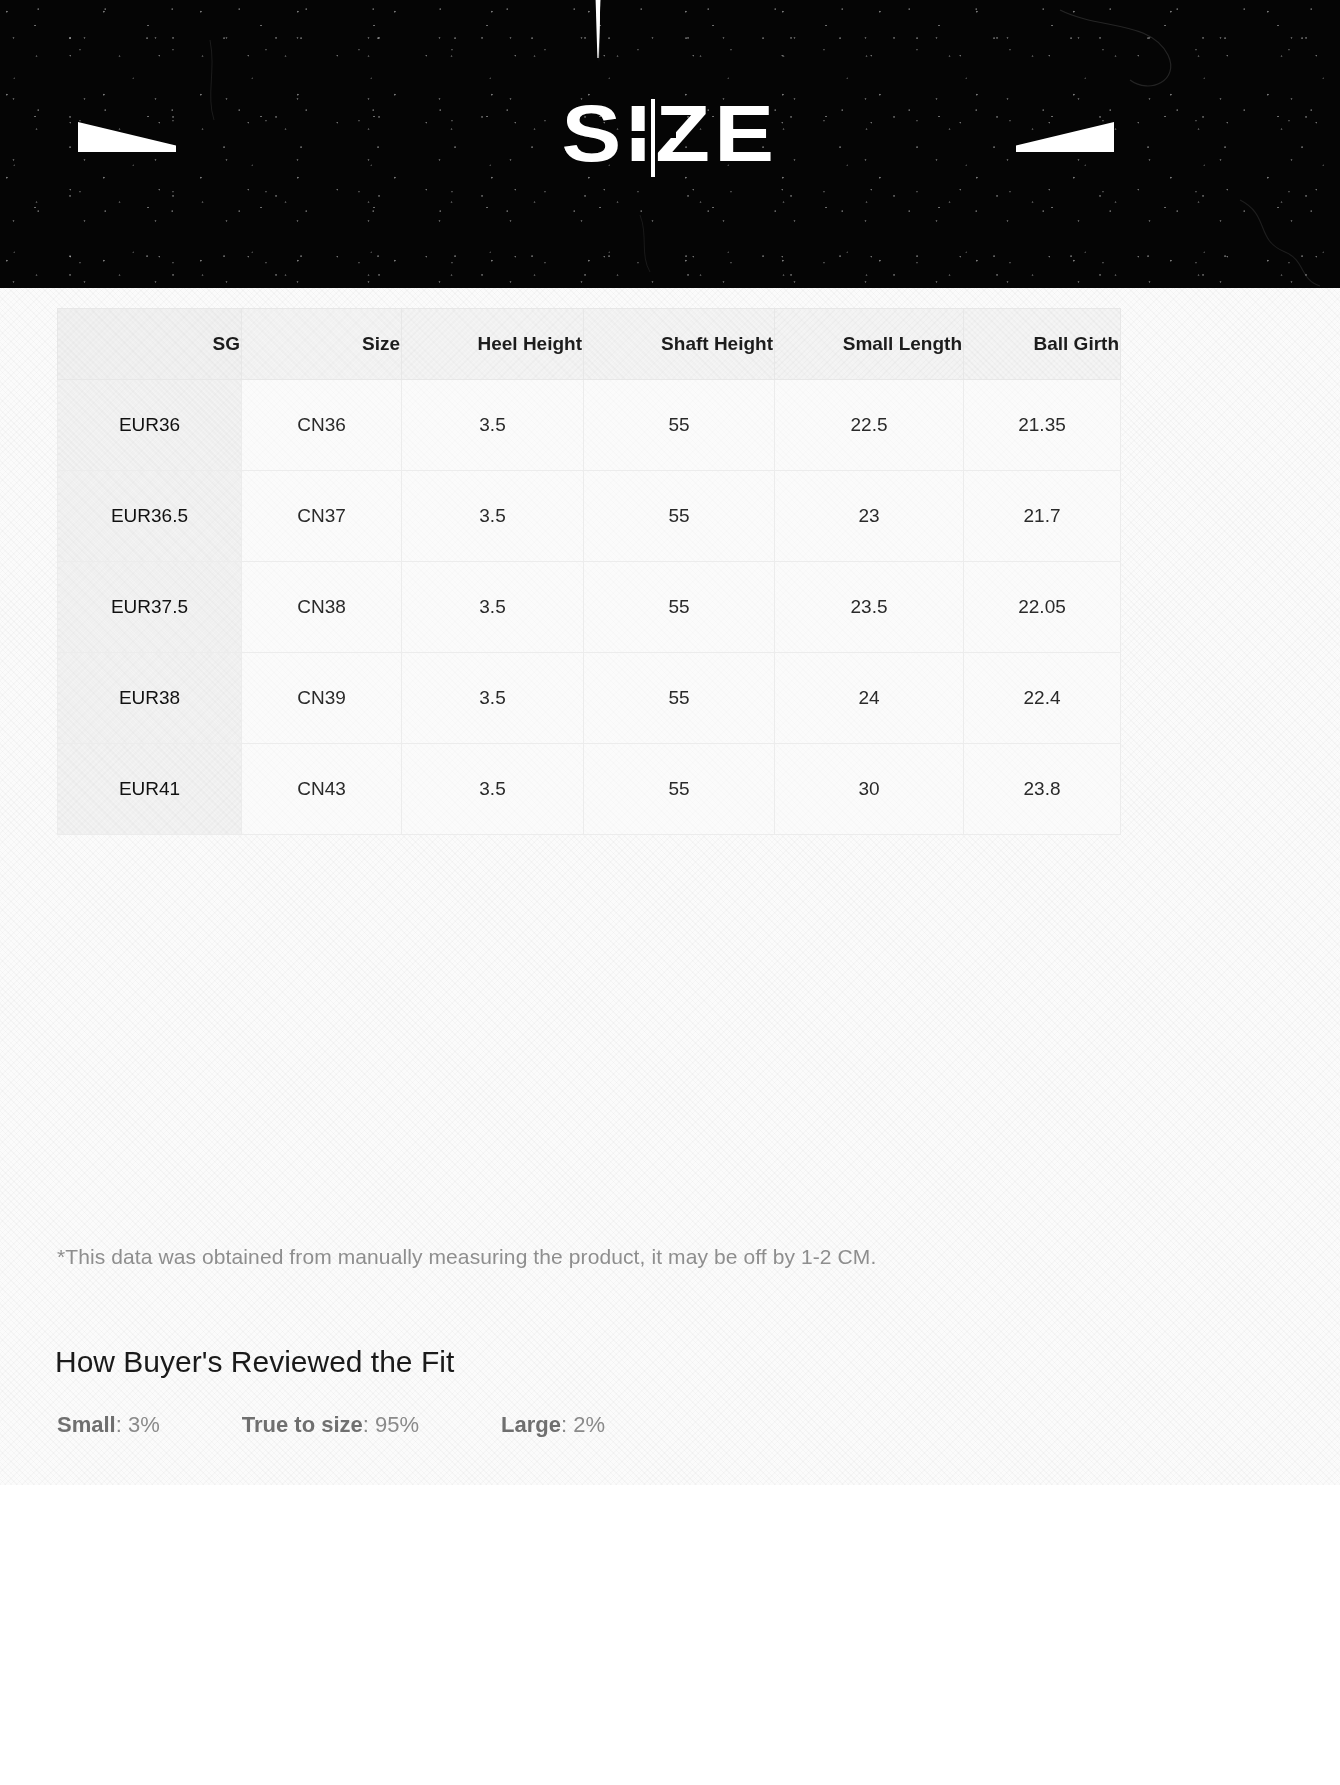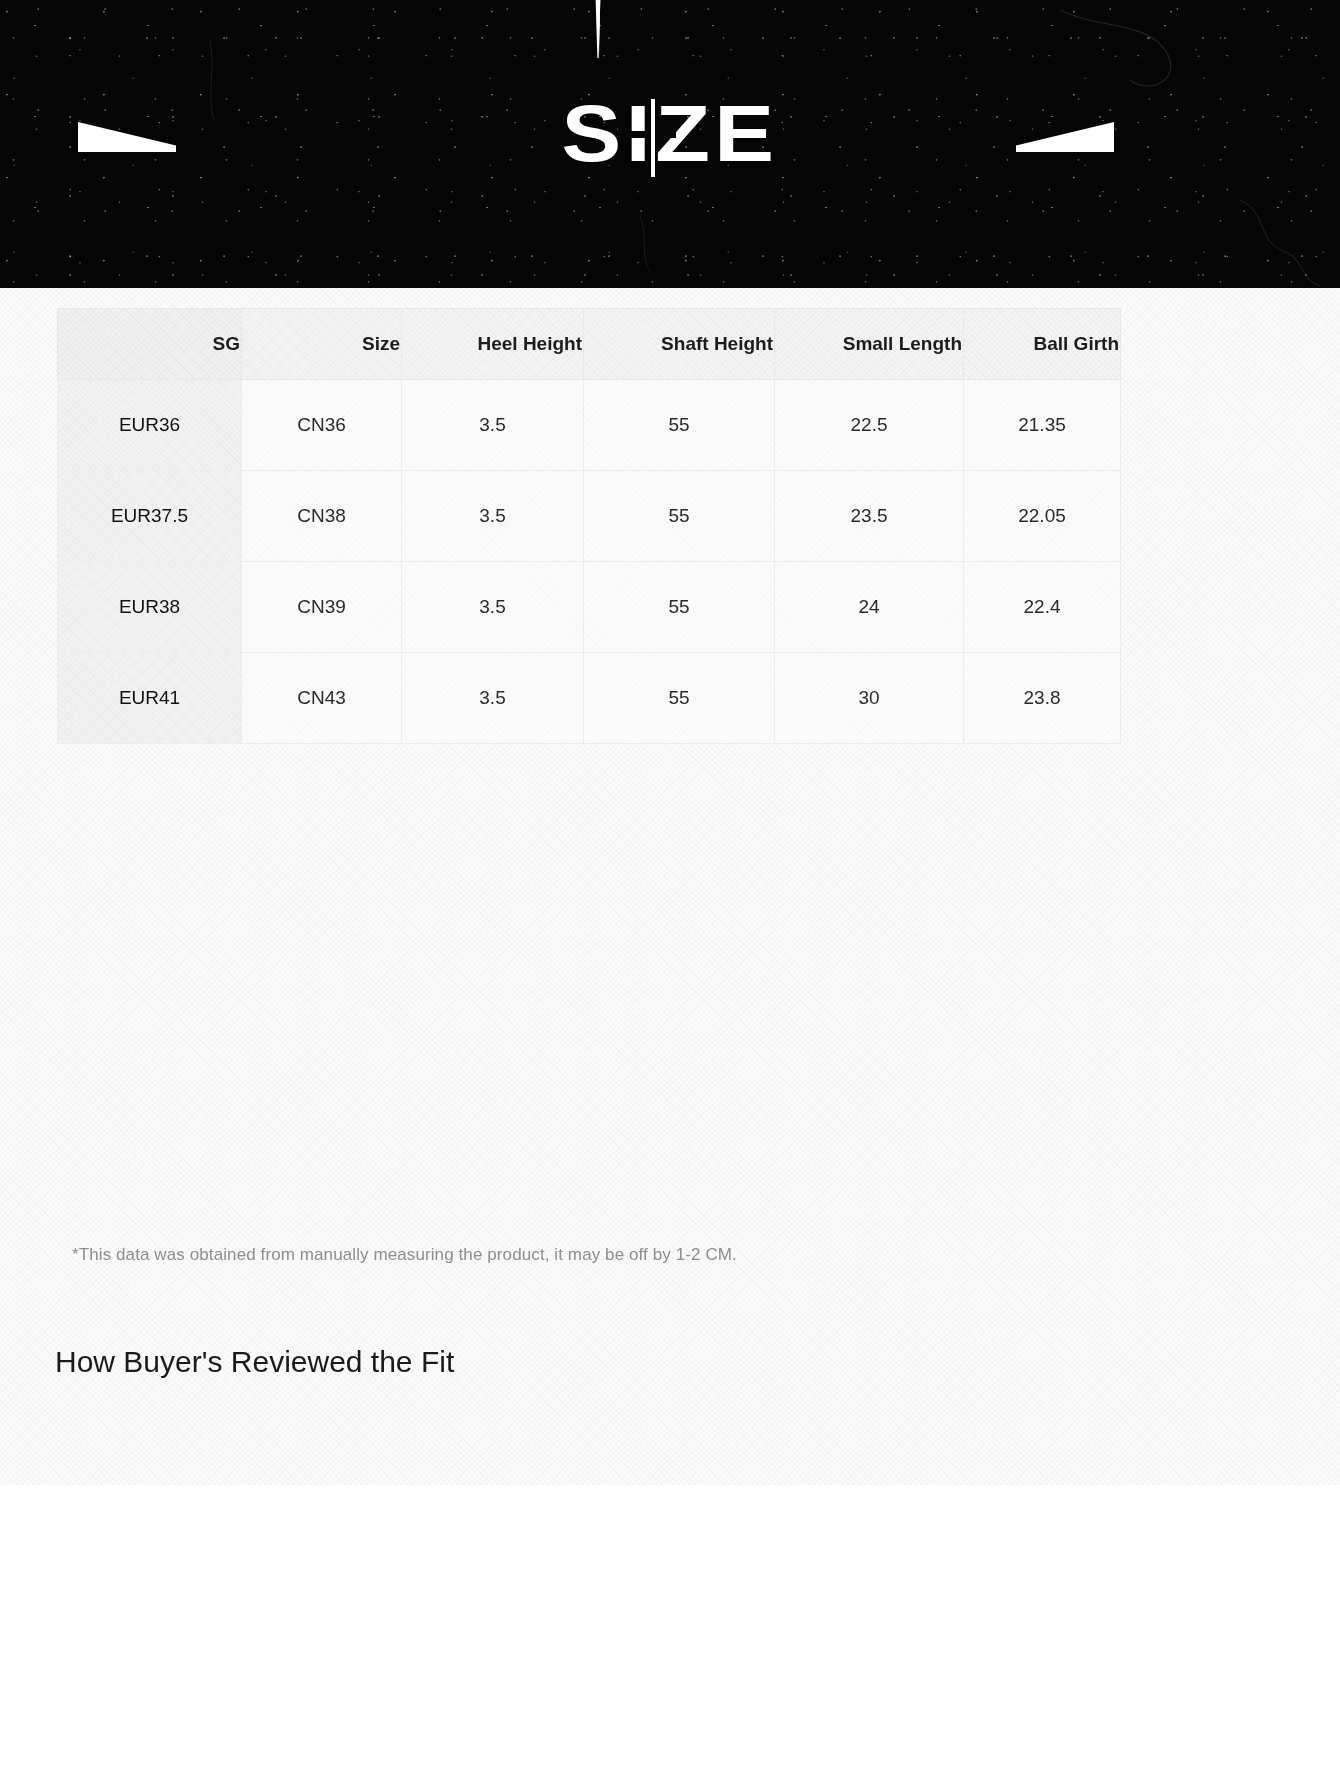--- a/index.html
+++ b/index.html
@@ -157,23 +157,23 @@
     background-image:
       repeating-linear-gradient(45deg, rgba(0,0,0,0.03) 0px, rgba(0,0,0,0.03) 1px, rgba(0,0,0,0) 1px, rgba(0,0,0,0) 4px),
       repeating-linear-gradient(-45deg, rgba(0,0,0,0.024) 0px, rgba(0,0,0,0.024) 1px, rgba(0,0,0,0) 1px, rgba(0,0,0,0) 4px);
   }
   table.size-table th.first-col {
     background-color: rgba(236,236,236,0.6);
   }
 
   .table-note {
     position: absolute;
-    left: 72px;
+    left: 57px;
     top: 1245px;
-    font-size: 17px;
+    font-size: 21px;
     color: #8e8e8e;
     letter-spacing: 0.1px;
   }
 
   
   .fit-title {
     position: absolute;
     left: 55px;
     top: 1345px;
     font-size: 30px;
@@ -261,20 +261,28 @@
       <tbody>
         <tr>
           <td class="first-col">EUR36</td>
           <td>CN36</td>
           <td>3.5</td>
           <td>55</td>
           <td>22.5</td>
           <td>21.35</td>
         </tr>
         <tr>
+          <td class="first-col">EUR36.5</td>
+          <td>CN37</td>
+          <td>3.5</td>
+          <td>55</td>
+          <td>23</td>
+          <td>21.7</td>
+        </tr>
+        <tr>
           <td class="first-col">EUR37.5</td>
           <td>CN38</td>
           <td>3.5</td>
           <td>55</td>
           <td>23.5</td>
           <td>22.05</td>
         </tr>
         <tr>
           <td class="first-col">EUR38</td>
           <td>CN39</td>
@@ -292,15 +300,26 @@
           <td>23.8</td>
         </tr>
       </tbody>
     </table>
   </div>
 
   <div class="table-note">*This data was obtained from manually measuring the product, it may be off by 1-2 CM.</div>
 
   <div class="fit-title">How Buyer's Reviewed the Fit</div>
 
+  <div class="fit-stats">
+    <div class="fit-item i0">
+      <span class="fit-label">Small</span><span>: </span><span>3%</span>
+    </div>
+    <div class="fit-item i1">
+      <span class="fit-label">True to size</span><span>: </span><span>95%</span>
+    </div>
+    <div class="fit-item i2">
+      <span class="fit-label">Large</span><span>: </span><span>2%</span>
+    </div>
+  </div>
 
   <div class="footer-blank"></div>
 </div>
 
 </body></html>

